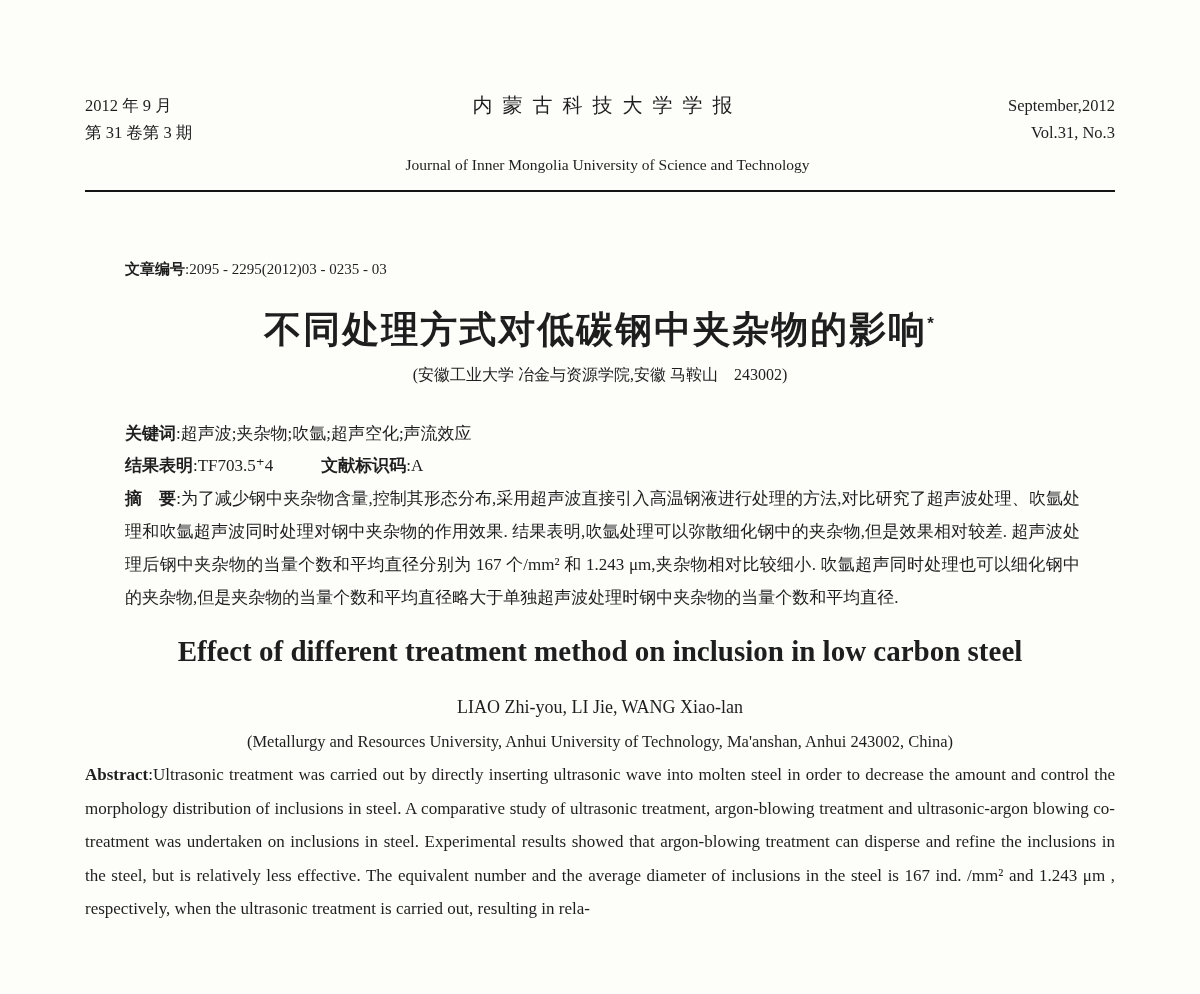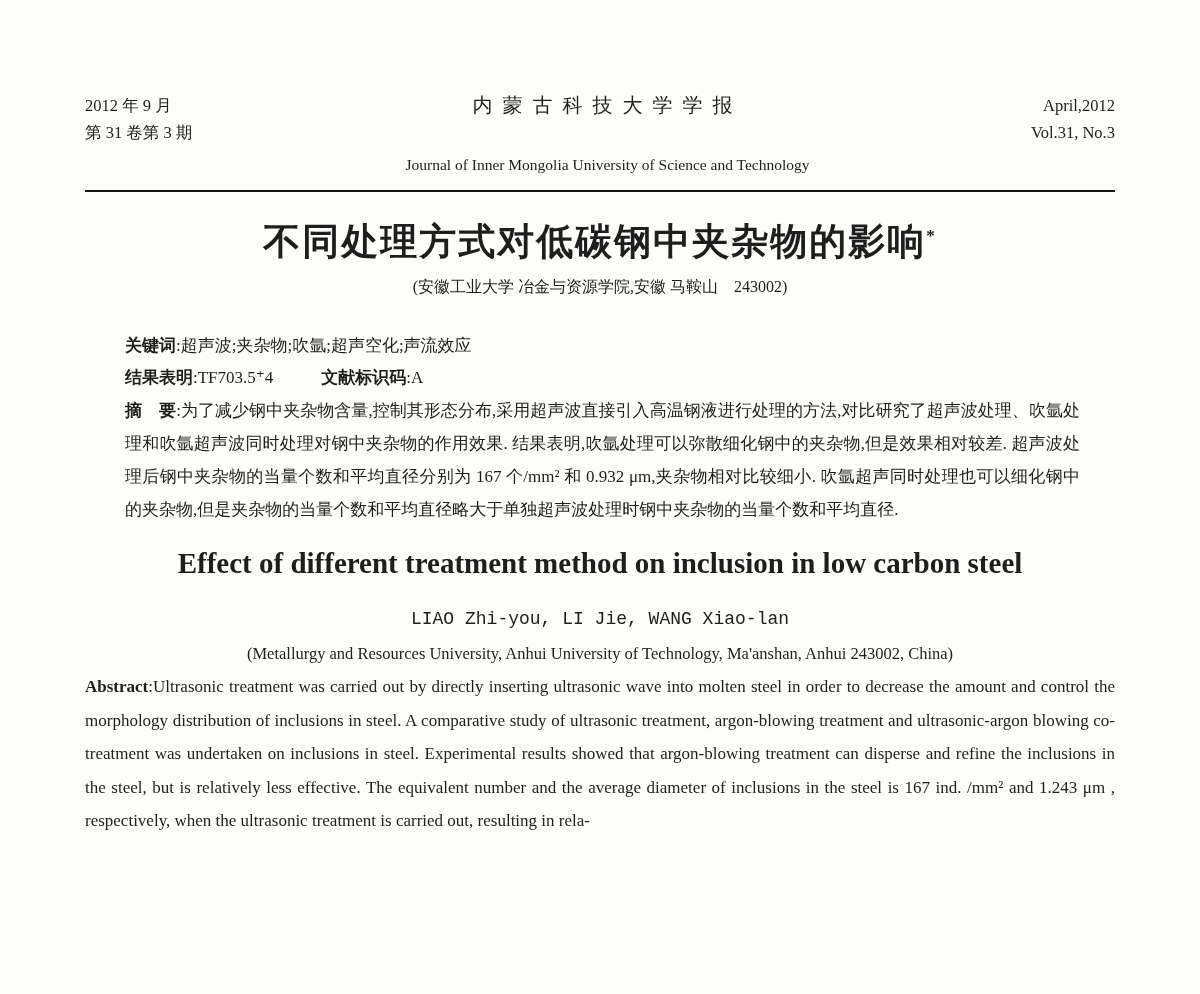--- a/index.html
+++ b/index.html
@@ -23,72 +23,73 @@
   .rule { height:2px; background:#141414; margin-top:12px; }
 
   
   .label-cn {
     font-family:"Liberation Sans","DejaVu Sans",sans-serif;
     font-weight:bold;
   }
   .article-no { margin-top:66px; margin-left:40px; font-size:15px; line-height:22px; }
   .cn-title {
     margin-top:20px; text-align:center;
-    font-family:Liberation Serif, serif;
+    font-family:Liberation Sans, sans-serif;
     font-weight:bold; font-size:37px; line-height:48px; letter-spacing:2px;
   }
   .cn-title sup { font-size:17px; vertical-align:super; }
   .cn-authors     { margin-top:40px; text-align:center; font-size:19px; line-height:26px; letter-spacing:1px; }
   .cn-affiliation { margin-top:8px;  text-align:center; font-size:16px; line-height:26px; }
 
   .cn-block { margin-top:30px; margin-left:40px; margin-right:35px; }
   .kv-line   { font-size:17px; line-height:32px; }
   .pair2     { margin-left:48px;text-align:center; }
   .cn-abstract { font-size:17px; line-height:33px; text-align:justify; }
 
   
   .en-title {
     margin-top:18px; text-align:center;
     font-weight:bold; font-size:29px; line-height:38px;
   }
-  .en-authors     { margin-top:24px; text-align:center; font-size:18px; line-height:26px;font-family:Liberation Mono, monospace; }
+  .en-authors     { margin-top:24px; text-align:center; font-size:18px; line-height:26px; }
   .en-affiliation { margin-top:9px;  text-align:center; font-size:16.5px; line-height:26px; }
   .en-keywords { margin-top:13px; font-size:17px; line-height:30px; }
   .en-abstract { margin-top:3px; font-size:17px; line-height:33.5px; text-align:justify; }
   .en-label { font-weight:bold; }
 </style>
 </head>
 <body>
 
 <div class="page">
 
   <header class="masthead">
     <div class="mast-left">
       <div>2012 年 9 月</div>
       <div>第 31 卷第 3 期</div>
     </div>
     <div class="mast-center">
       <div class="journal-cn">内蒙古科技大学学报</div>
       <div class="journal-en">Journal of Inner Mongolia University of Science and Technology</div>
     </div>
     <div class="mast-right">
-      <div>April,2012</div>
+      <div>September,2012</div>
       <div>Vol.31, No.3</div>
     </div>
   </header>
   <div class="rule"></div>
 
+  <p class="article-no"><span class="label-cn">文章编号</span><span>:2095 - 2295(2012)03 - 0235 - 03</span></p>
 
   <h1 class="cn-title"><span>不同处理方式对低碳钢中夹杂物的影响</span><sup>*</sup></h1>
   <p class="cn-affiliation">(安徽工业大学 冶金与资源学院,安徽 马鞍山　243002)</p>
 
   <section class="cn-block">
     <p class="kv-line"><span class="label-cn">关键词</span><span>:超声波;夹杂物;吹氩;超声空化;声流效应</span></p>
     <p class="kv-line"><span class="label-cn">结果表明</span><span>:TF703.5⁺4</span><span class="label-cn pair2">文献标识码</span><span>:A</span></p>
-    <p class="cn-abstract"><span class="label-cn">摘　要</span><span>:为了减少钢中夹杂物含量,控制其形态分布,采用超声波直接引入高温钢液进行处理的方法,对比研究了超声波处理、吹氩处理和吹氩超声波同时处理对钢中夹杂物的作用效果. 结果表明,吹氩处理可以弥散细化钢中的夹杂物,但是效果相对较差. 超声波处理后钢中夹杂物的当量个数和平均直径分别为 167 个/mm² 和 0.932 μm,夹杂物相对比较细小. 吹氩超声同时处理也可以细化钢中的夹杂物,但是夹杂物的当量个数和平均直径略大于单独超声波处理时钢中夹杂物的当量个数和平均直径.</span></p>
+    <p class="cn-abstract"><span class="label-cn">摘　要</span><span>:为了减少钢中夹杂物含量,控制其形态分布,采用超声波直接引入高温钢液进行处理的方法,对比研究了超声波处理、吹氩处理和吹氩超声波同时处理对钢中夹杂物的作用效果. 结果表明,吹氩处理可以弥散细化钢中的夹杂物,但是效果相对较差. 超声波处理后钢中夹杂物的当量个数和平均直径分别为 167 个/mm² 和 1.243 μm,夹杂物相对比较细小. 吹氩超声同时处理也可以细化钢中的夹杂物,但是夹杂物的当量个数和平均直径略大于单独超声波处理时钢中夹杂物的当量个数和平均直径.</span></p>
   </section>
 
   <h2 class="en-title">Effect of different treatment method on inclusion in low carbon steel</h2>
   <p class="en-authors">LIAO Zhi-you, LI Jie, WANG Xiao-lan</p>
   <p class="en-affiliation">(Metallurgy and Resources University, Anhui University of Technology, Ma'anshan, Anhui 243002, China)</p>
 
   <p class="en-abstract"><span class="en-label">Abstract</span><span>:Ultrasonic treatment was carried out by directly inserting ultrasonic wave into molten steel in order to decrease the amount and control the morphology distribution of inclusions in steel. A comparative study of ultrasonic treatment, argon-blowing treatment and ultrasonic-argon blowing co-treatment was undertaken on inclusions in steel. Experimental results showed that argon-blowing treatment can disperse and refine the inclusions in the steel, but is relatively less effective. The equivalent number and the average diameter of inclusions in the steel is 167 ind. /mm² and 1.243 μm , respectively, when the ultrasonic treatment is carried out, resulting in rela-</span></p>
 
 </div>
 

